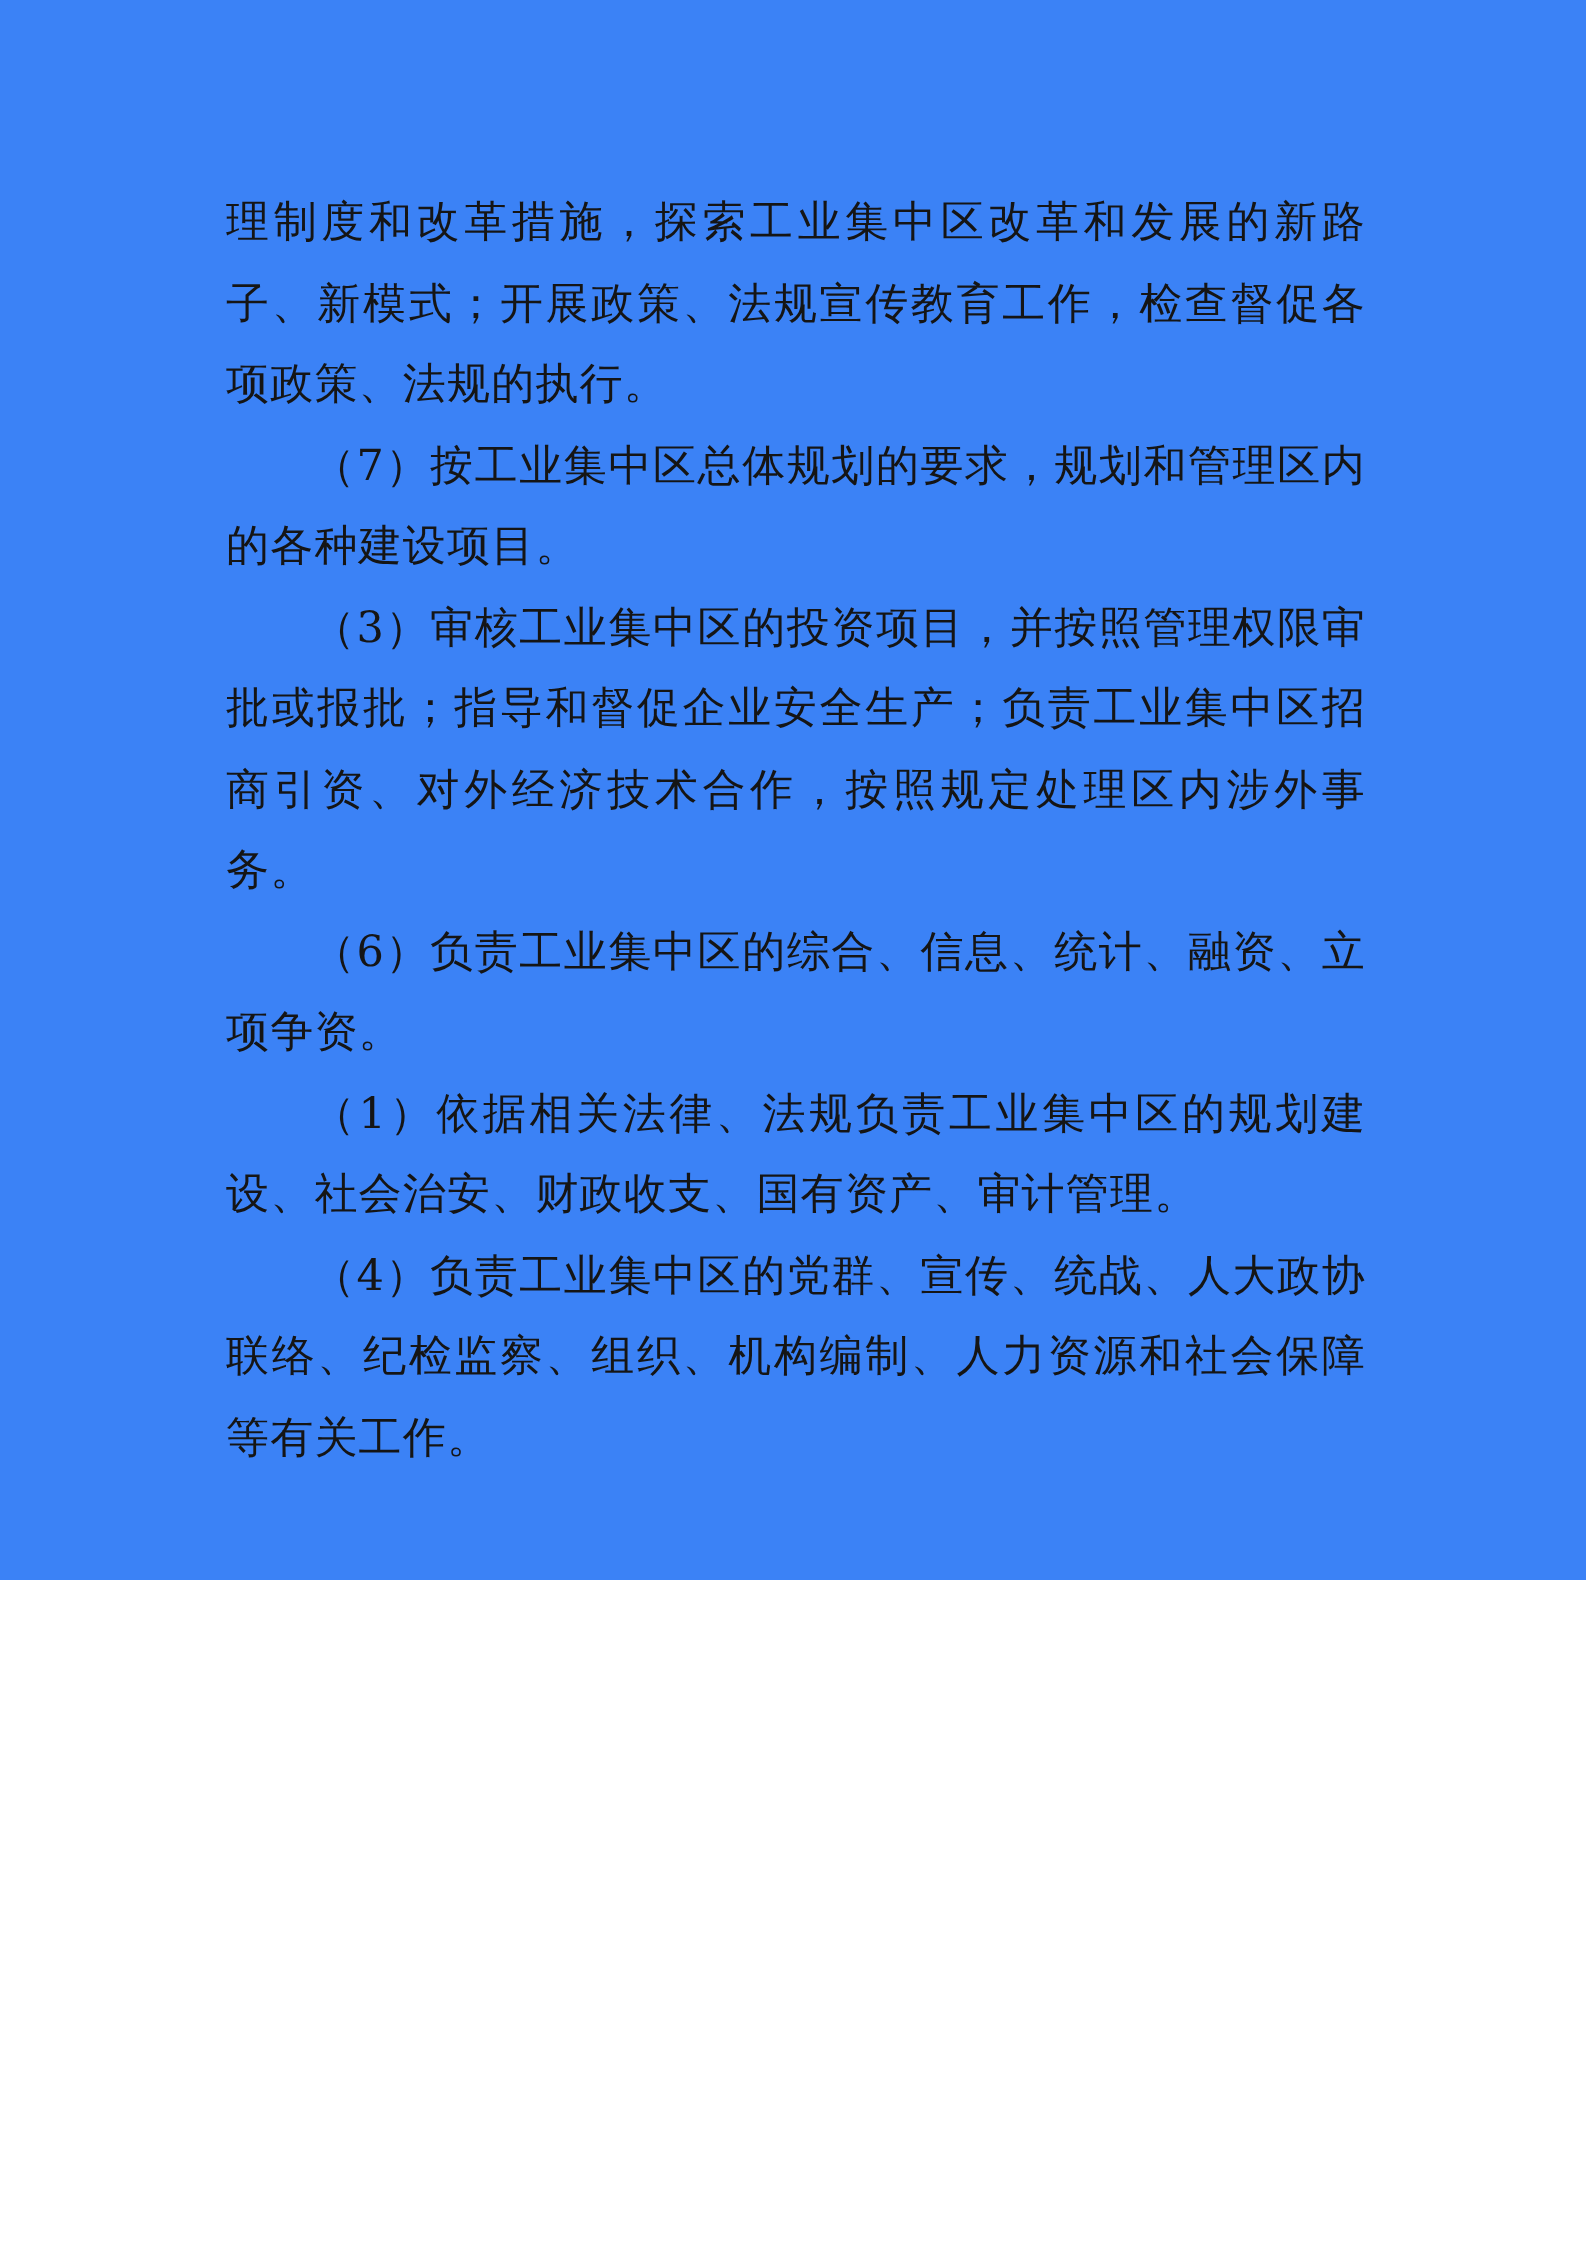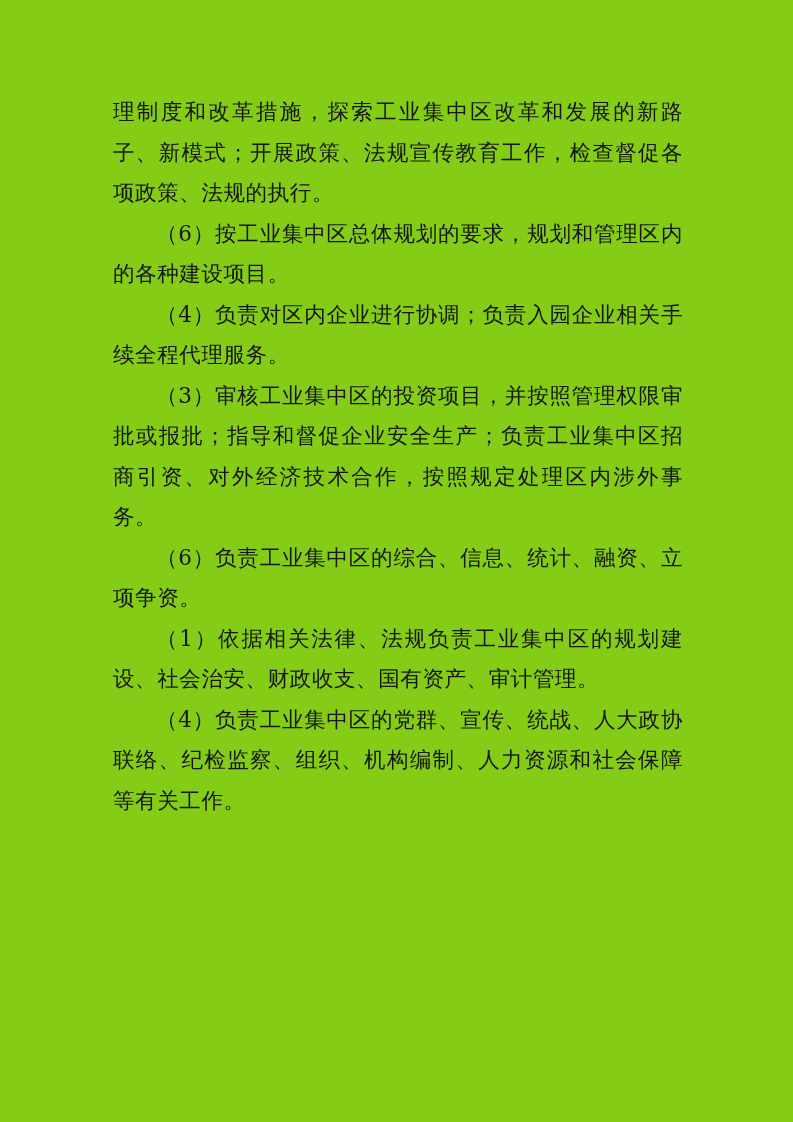--- a/index.html
+++ b/index.html
@@ -10,22 +10,22 @@
   body {
     width: 793px;
     height: 1122px;
     font-family: "DejaVu Serif", "Liberation Serif", serif;
     color: #1a1a1a;
     overflow: hidden;
   }
   .page {
     position: relative;
     width: 793px;
-    height: 1122px;
-    background: #84cc16;
+    height: 790px;
+    background: #3b82f6;
     box-sizing: border-box;
   }
   .doc-body {
     position: absolute;
     left: 113px;
     top: 92px;
     width: 570px;
   }
   .para {
     font-size: 21.5px;
@@ -43,20 +43,19 @@
   .para.cont {
     text-indent: 0;
   }
 </style>
 </head>
 <body>
 
 <div class="page">
   <div class="doc-body">
     <p class="para cont">理制度和改革措施，探索工业集中区改革和发展的新路子、新模式；开展政策、法规宣传教育工作，检查督促各项政策、法规的执行。</p>
-    <p class="para indent">（6）按工业集中区总体规划的要求，规划和管理区内的各种建设项目。</p>
-    <p class="para indent">（4）负责对区内企业进行协调；负责入园企业相关手续全程代理服务。</p>
+    <p class="para indent">（7）按工业集中区总体规划的要求，规划和管理区内的各种建设项目。</p>
     <p class="para indent">（3）审核工业集中区的投资项目，并按照管理权限审批或报批；指导和督促企业安全生产；负责工业集中区招商引资、对外经济技术合作，按照规定处理区内涉外事务。</p>
     <p class="para indent">（6）负责工业集中区的综合、信息、统计、融资、立项争资。</p>
     <p class="para indent">（1）依据相关法律、法规负责工业集中区的规划建设、社会治安、财政收支、国有资产、审计管理。</p>
     <p class="para indent">（4）负责工业集中区的党群、宣传、统战、人大政协联络、纪检监察、组织、机构编制、人力资源和社会保障等有关工作。</p>
   </div>
 </div>
 
 </body></html>

